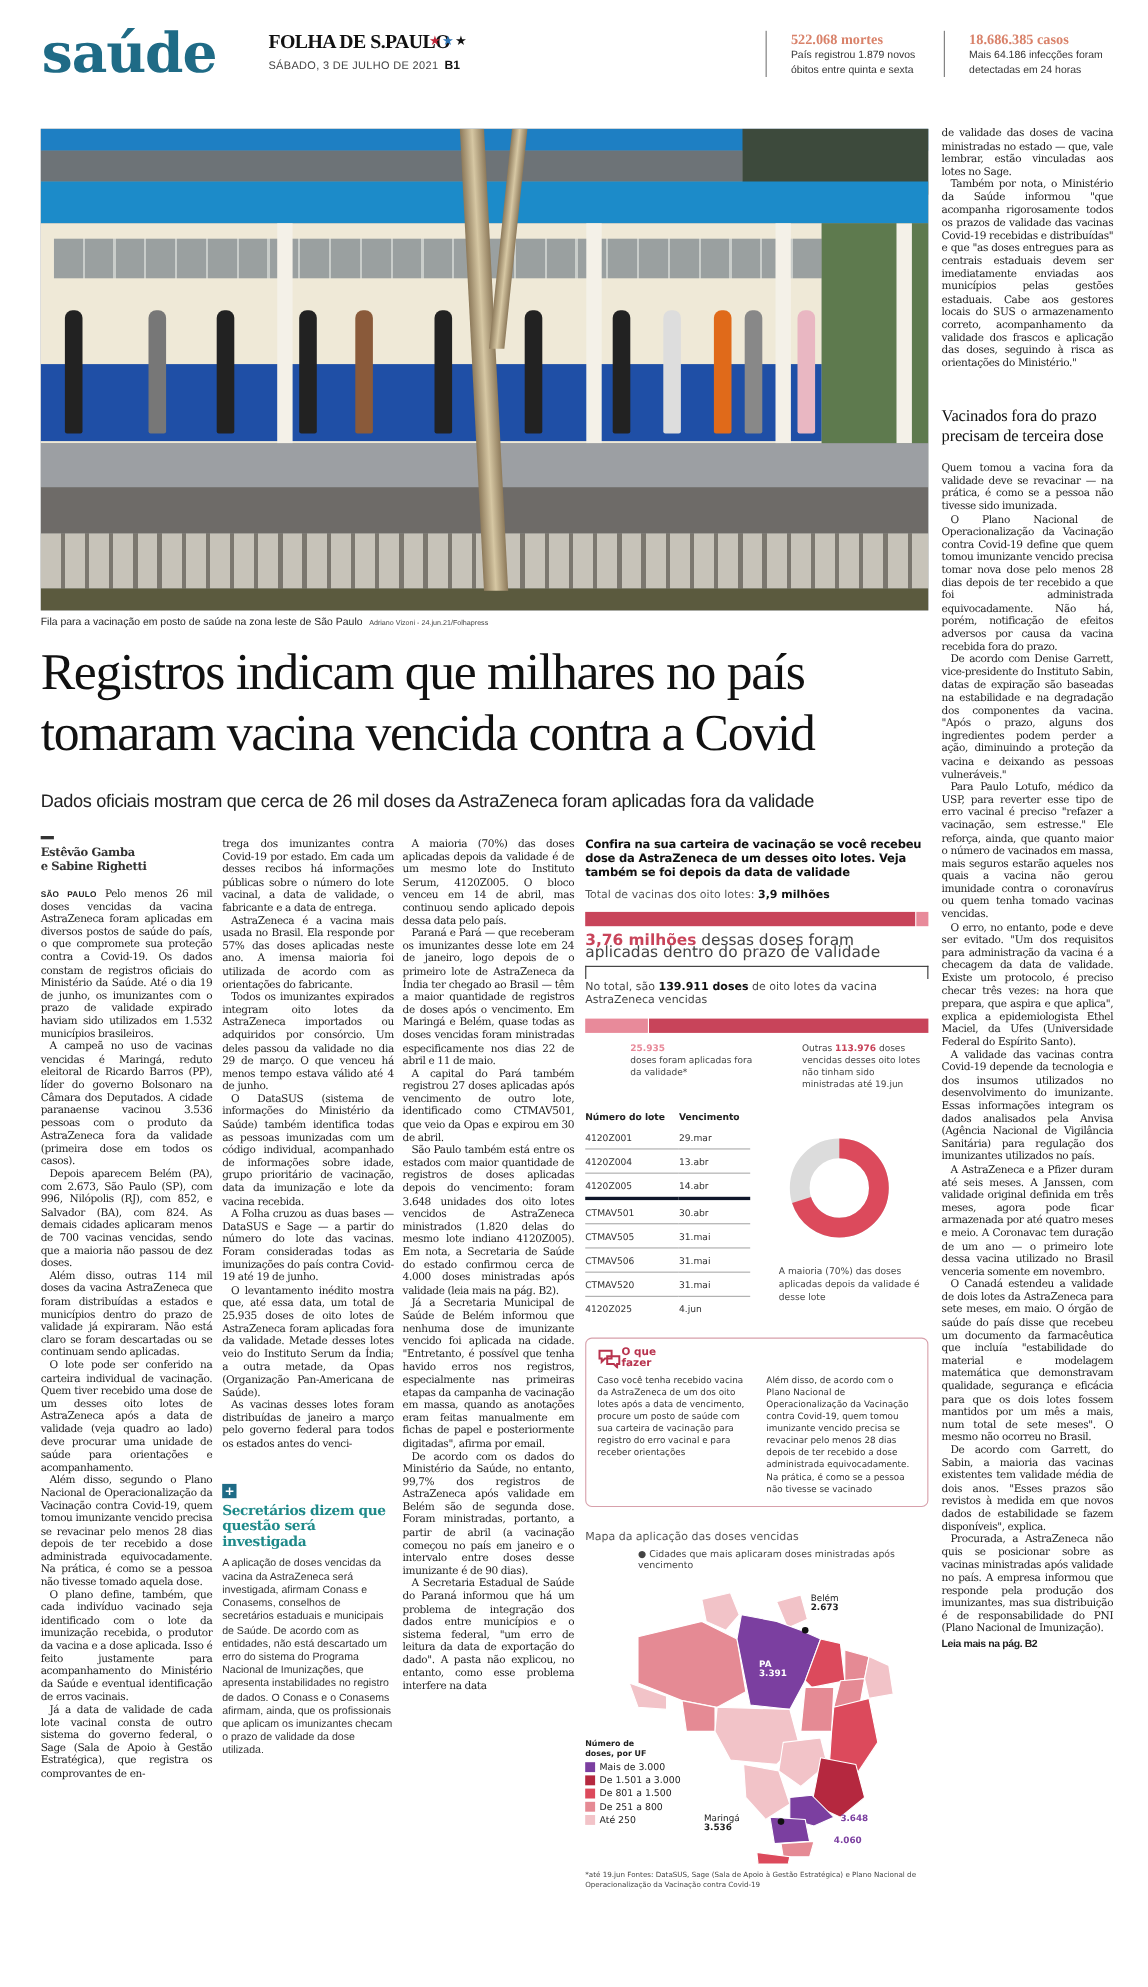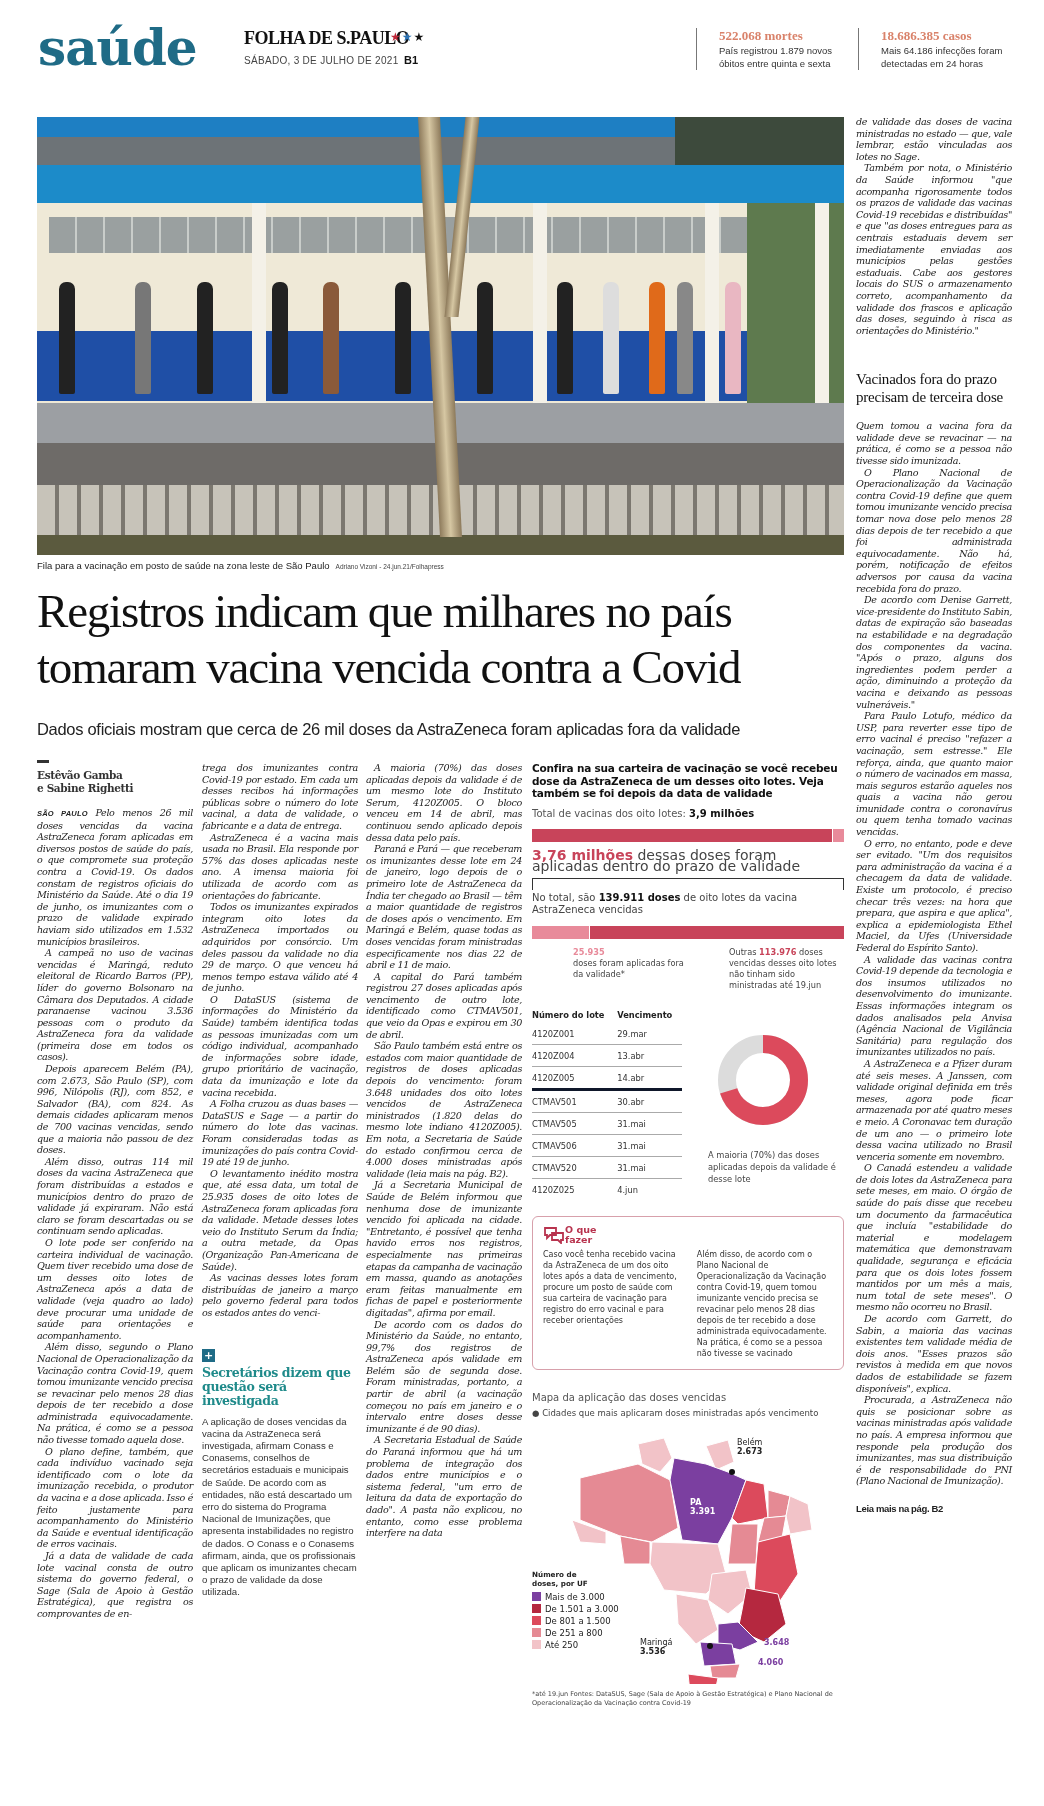--- a/index.html
+++ b/index.html
@@ -39,32 +39,32 @@
   .photo .trunk2 { position:absolute; left:418px; top:0; width:14px; height:200px; background:linear-gradient(90deg,#8d7a5b,#d6c7a3,#8d7a5b); transform: skewX(-6deg); }
 
   .caption { left: 37px; top: 560px; font-family: "Liberation Sans", sans-serif; font-size: 9.5px; color: #222; }
   .credit { font-size: 6.5px; color: #444; margin-left: 6px; }
 
   .headline { left: 37px; top: 583px; width: 810px; font-family: "Liberation Serif", serif; font-size: 47px; line-height: 56px; color: #111; letter-spacing: -1.2px; }
   .subhead { left: 37px; top: 720px; font-family: "Liberation Sans", sans-serif; font-size: 16.5px; color: #222; letter-spacing: -0.3px; }
 
   
   .col { position: absolute; font-family: "DejaVu Serif", serif; font-size: 9.6px; line-height: 11.6px; color: #222; text-align: justify; hyphens: auto; letter-spacing: -0.35px; }
-  .col p { text-indent: 8px; font-style: italic; }
+  .col p { text-indent: 8px; }
   .col p.first { text-indent: 0; }
   .byline { font-family: "DejaVu Serif", serif; font-weight: bold; font-size: 10.5px; line-height: 13px; margin-bottom: 12px; color: #333; }
   .byline-bar { width: 12px; height: 3px; background: #333; margin-bottom: 6px; }
   .dateline { font-family: "Liberation Sans", sans-serif; font-weight: bold; font-size: 7.5px; letter-spacing: 0.2px; }
 
   .side-title { font-family: "DejaVu Serif", serif; font-weight: bold; color: #1f8a8a; font-size: 12.5px; line-height: 14px; margin: 4px 0 8px; text-align:left; }
   .side-body { font-family: "Liberation Sans", sans-serif; font-size: 9.6px; line-height: 12.2px; text-align: left; color: #333; letter-spacing: 0; }
   .plus-box { width: 13px; height: 13px; background: #1f6b86; color: #fff; font-size: 11px; line-height: 13px; text-align: center; font-family: "DejaVu Sans", sans-serif; font-weight: bold; }
 
   .right-sub { font-family: "Liberation Serif", serif; font-size: 15px; line-height: 18px; color: #111; margin: 34px 0 14px; text-align: left; letter-spacing: -0.2px; }
-  .more-link { font-family: "Liberation Sans", sans-serif; font-weight: bold; font-size: 9.5px; margin-top: 16px; display:block; }
+  .more-link { font-family: "Liberation Sans", sans-serif; font-weight: bold; font-size: 9.5px; margin-top: 2px; display:block; }
 
   
   .info { position: absolute; left: 532px; top: 762px; width: 312px; font-family: "DejaVu Sans", sans-serif; color: #333; }
   .info-title { font-weight: bold; font-size: 10.5px; line-height: 12.5px; color: #111; letter-spacing: -0.2px; }
   .info-total { font-size: 10px; margin-top: 8px; color: #555; }
   .info-total b { color: #111; }
   .bar { position: relative; height: 13px; margin-top: 10px; }
   .bar .seg { position: absolute; top: 0; height: 100%; }
   .bar-note { font-size: 14px; line-height: 11px; color: #444; margin-top: 8px; }
   .hl { color: #c8445a; font-weight: bold; }
@@ -83,21 +83,21 @@
 
   .donut-wrap { position: absolute; left: 176px; top: 0; width: 130px; }
   .donut-note { font-size: 8.3px; line-height: 12px; color: #444; margin-top: 10px; }
 
   .what-box { margin-top: 16px; border: 1.5px solid #d7a0ab; border-radius: 6px; padding: 8px 10px 10px; }
   .what-head { display: flex; align-items: center; gap: 0; color: #b8334e; font-weight: bold; font-size: 9.5px; line-height: 10px; }
   .what-cols { display: flex; justify-content: space-between; margin-top: 4px; }
   .what-cols div { width: 47%; font-size: 8px; line-height: 11px; color: #333; }
 
   .map-title { font-size: 10px; color: #555; margin-top: 22px; }
-  .map-legend-dot { font-size: 8.5px; color: #444; margin-top: 5px; }
+  .map-legend-dot { font-size: 8.5px; color: #444; margin-top: 5px; margin-left: 48px; }
   .map-area { position: relative; height: 260px; margin-top: 6px; }
   .legend { position: absolute; left: 0; top: 146px; font-size: 8.5px; color: #222; }
   .legend .lh { font-weight: bold; font-size: 7.2px; line-height: 9px; margin-bottom: 3px; }
   .legend .li { display: flex; align-items: center; gap: 4px; line-height: 12px; }
   .legend .sw { width: 9px; height: 9px; display: inline-block; }
   .sources { font-size: 6.5px; line-height: 9px; color: #444; margin-top: 6px; }
   .map-label { position: absolute; font-size: 8px; font-weight: bold; }
 </style>
 </head>
 <body>

